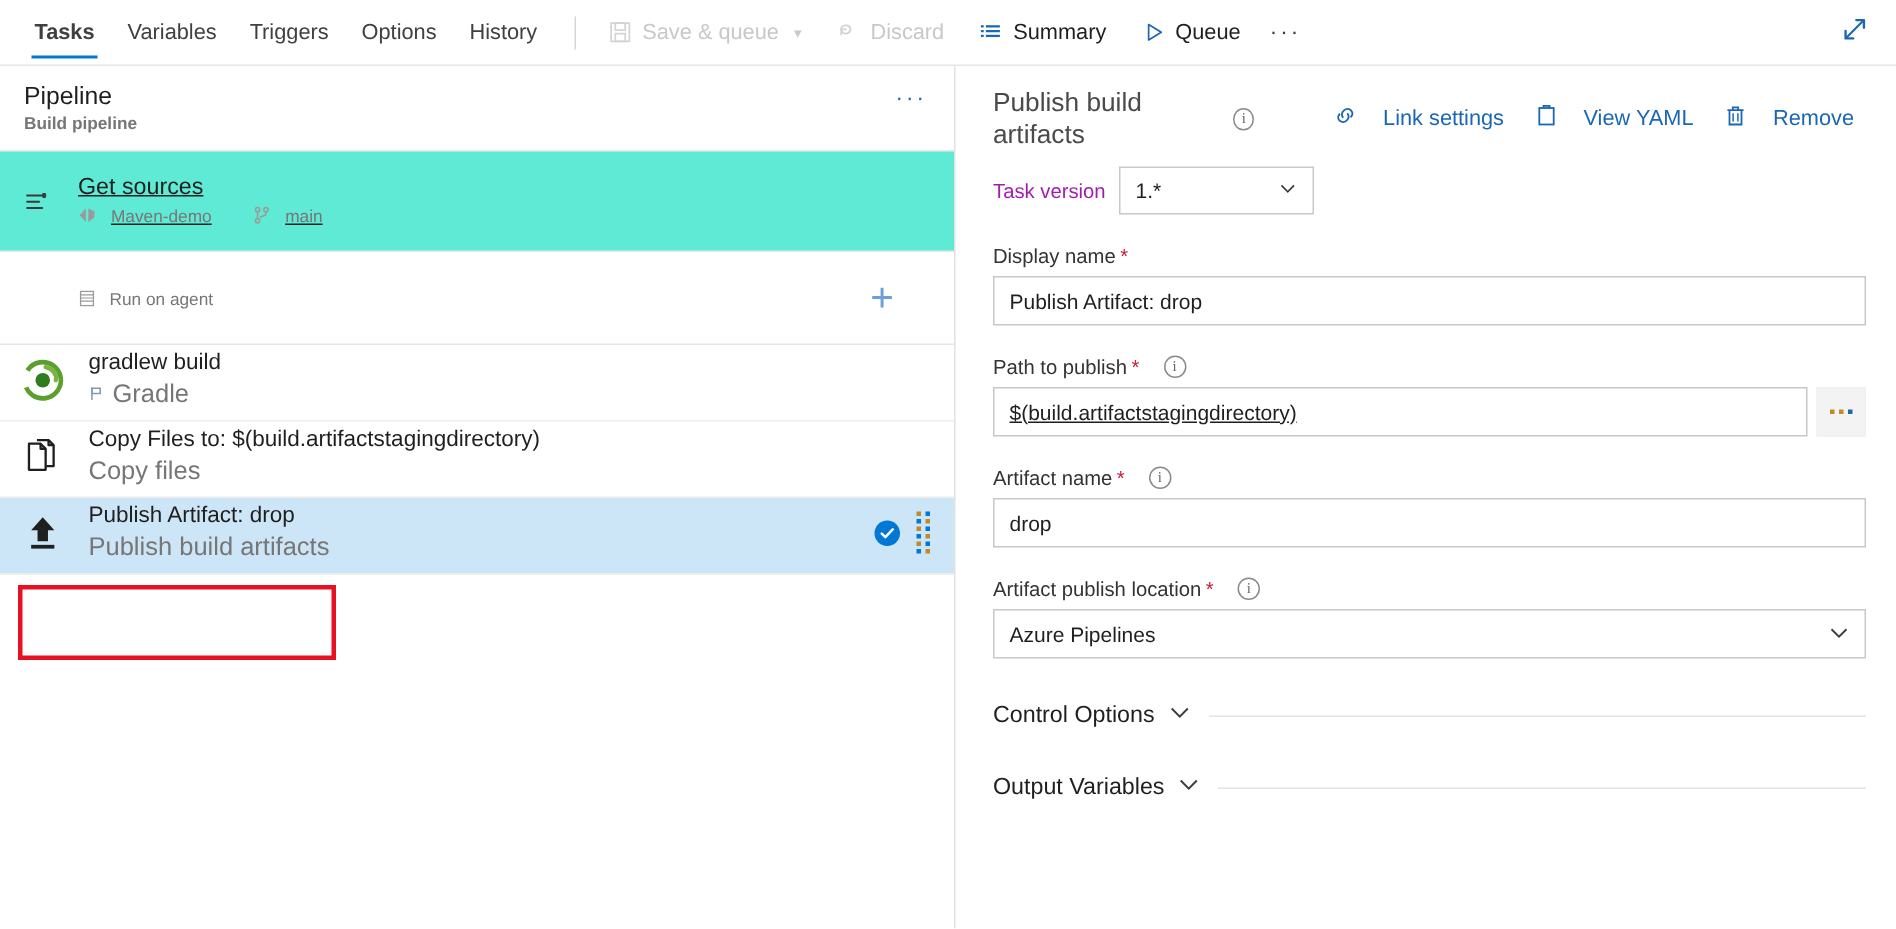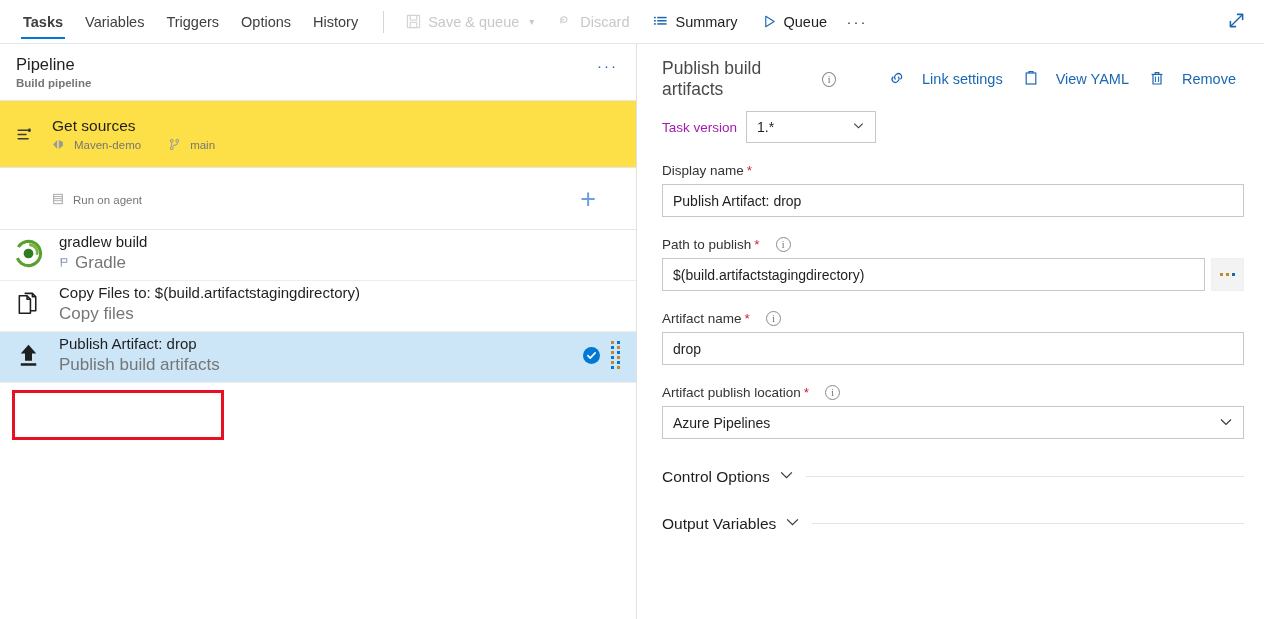--- a/index.html
+++ b/index.html
@@ -68,21 +68,21 @@
     position: absolute; right: 18px; top: 16px;
     color: #1b67b2; letter-spacing: 2px; font-size: 15px; cursor: pointer;
     line-height: 12px;
   }
 
   .node {
     position: relative; display: flex; align-items: flex-start;
     padding: 14px 16px 14px 14px; border-bottom: 1px solid #e6e6e6;
     cursor: pointer;
   }
-  .node.sources { background: #fde047; height: 67px; align-items: center; }
+  .node.sources { background: #5eead4; height: 67px; align-items: center; text-decoration: underline; }
   .node.jobhead { height: 62px; align-items: center; background: #ffffff; }
   .node-ico {
     width: 38px; min-width: 38px; display: flex; align-items: center;
     justify-content: flex-start; padding-left: 2px;
   }
   .node-body { flex: 1; min-width: 0; }
   .node-title { font-size: 15.5px; color: #1f1f1f; line-height: 19px; }
   .node-sub {
     font-size: 11.5px; color: #767676; margin-top: 3px;
     display: flex; align-items: center; gap: 5px;
@@ -155,21 +155,21 @@
     display: flex; align-items: center; font-size: 13.5px; color: #333;
     margin: 20px 0 6px 0;
   }
   .req { color: #c5243c; margin-left: 3px; }
   .lbl .info-ico { margin-left: 16px; }
   .input-box {
     border: 1px solid #c8c8c8; background: #fff; height: 33px;
     display: flex; align-items: center; padding: 0 10px;
     font-size: 14px; color: #1f1f1f; width: 100%;
   }
-  .input-with-btn { display: flex; align-items: stretch; gap: 6px; width: 100%; }
+  .input-with-btn { display: flex; align-items: stretch; gap: 6px; width: 100%; text-decoration: underline; }
   .browse-btn {
     width: 33px; min-width: 33px; background: #f3f3f3; border: 1px solid #f0f0f0;
     display: flex; align-items: center; justify-content: center; cursor: pointer;
     gap: 3px;
   }
   .browse-btn i { width: 3px; height: 3px; display: block; }
 
   .section-hdr {
     display: flex; align-items: center; margin-top: 28px; cursor: pointer;
   }

